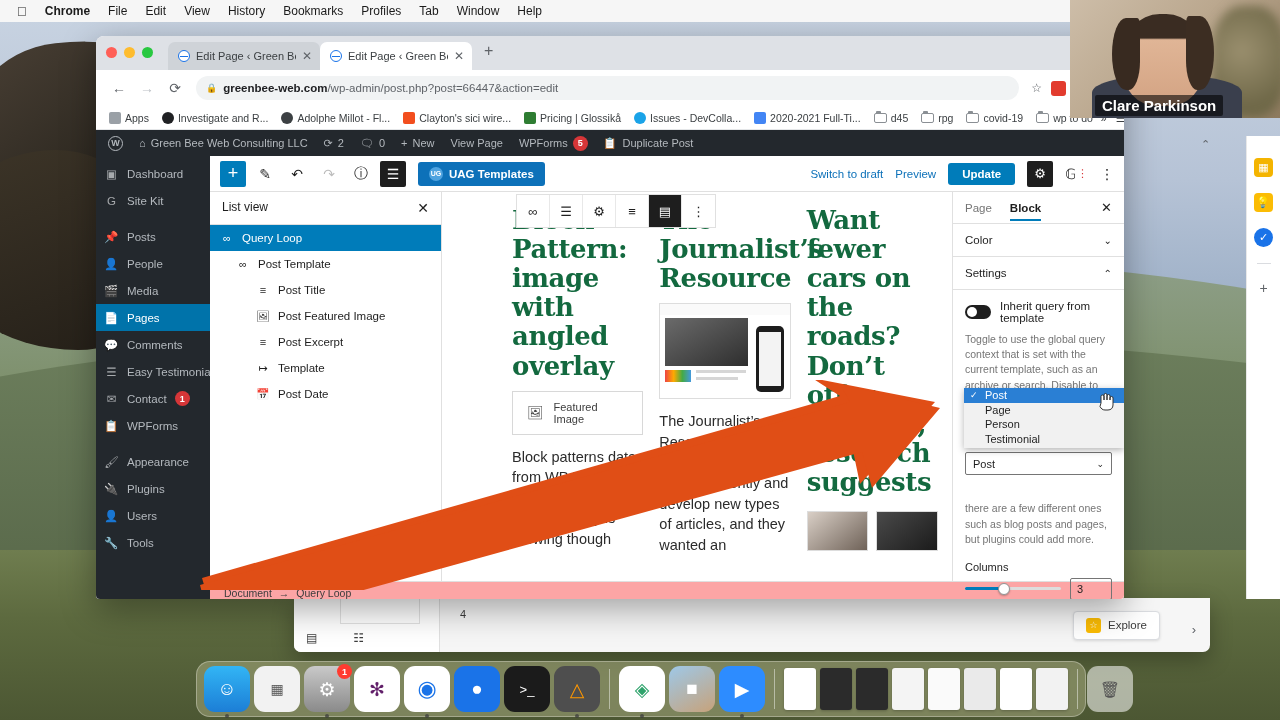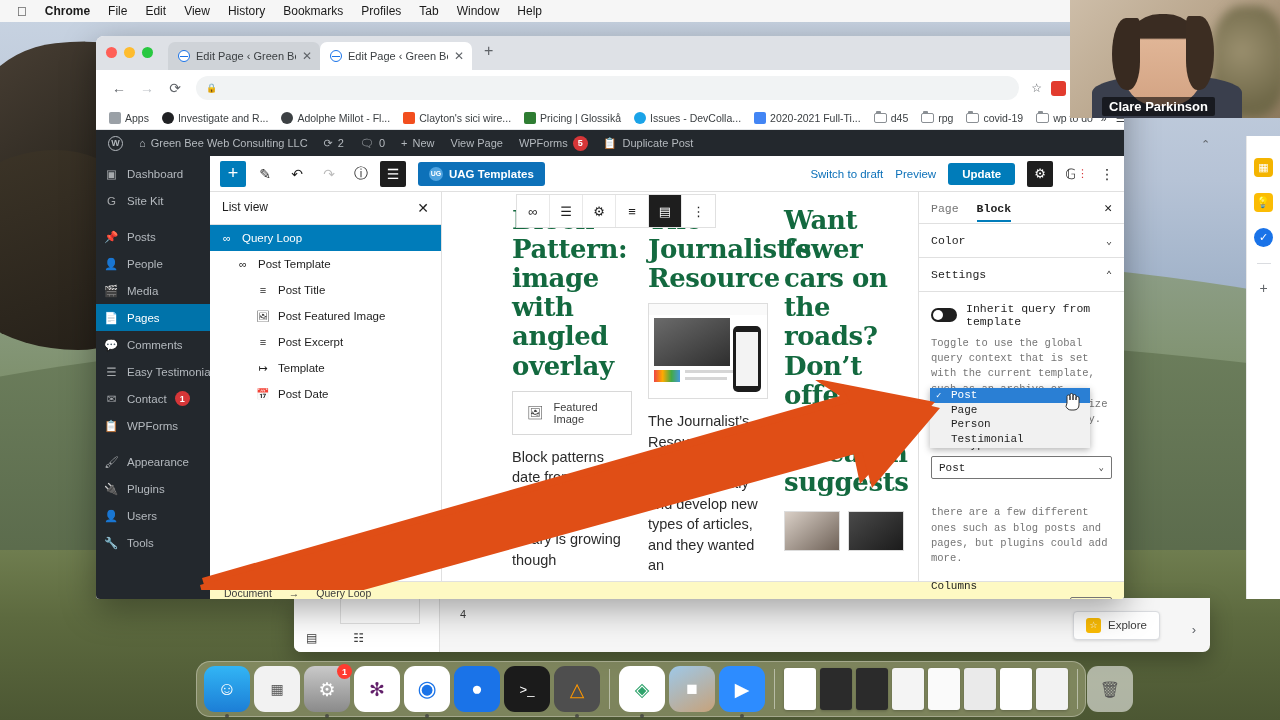--- a/index.html
+++ b/index.html
@@ -142,25 +142,25 @@
   .ptitle{font-family:"DejaVu Serif",serif;font-weight:bold;color:#13693f;font-size:26px;line-height:1.12;
     letter-spacing:-.4px;}
   .pexc{font-size:14.5px;line-height:1.42;color:#2b2b2b;margin-top:12px;}
   .fimg{border:1px solid #d8d8d8;display:inline-flex;align-items:center;gap:10px;padding:9px 14px;
     font-size:11px;color:#3c3c3c;margin-top:10px;}
   .thumb{background:#e9e9e9;border:1px solid #ddd;overflow:hidden;position:relative;}
   .screenshot{width:100%;height:100%;background:
      linear-gradient(180deg,#fafafa 0 12%,#ffffff 12% 100%);position:relative;}
 
   
-  #edfoot{height:22px;border-top:1px solid #e0e0e0;background:#fef9c3;display:flex;align-items:center;
-    padding:0 14px;font-size:10.5px;color:#3c3c3c;gap:17px;}
-
-  
-  #insp{width:206px;border-left:1px solid #e0e0e0;background:#fff;flex:none;position:relative;font-size:11.5px;color:#1e1e1e;font-family:Liberation Mono, monospace;}
+  #edfoot{height:22px;border-top:1px solid #e0e0e0;background:#fca5a5;display:flex;align-items:center;
+    padding:0 14px;font-size:10.5px;color:#3c3c3c;gap:7px;}
+
+  
+  #insp{width:172px;border-left:1px solid #e0e0e0;background:#fff;flex:none;position:relative;font-size:11.5px;color:#1e1e1e;}
   #insptabs{display:flex;align-items:center;border-bottom:1px solid #e0e0e0;padding:0 12px;height:32px;gap:18px;}
   .itab{font-size:11.5px;color:#757575;padding:8px 0 7px 0;}
   .itab.on{color:#1e1e1e;font-weight:bold;box-shadow:inset 0 -2px 0 #007cba;}
   #insptabs .x{margin-left:auto;font-size:13px;color:#1e1e1e;}
   .sect{display:flex;align-items:center;padding:10px 12px;border-bottom:1px solid #e0e0e0;font-size:11.5px;}
   .sect .ch{margin-left:auto;color:#1e1e1e;font-size:10px;}
   .body{padding:10px 12px;}
   .toggle{width:26px;height:14px;border-radius:7px;background:#1e1e1e;position:relative;flex:none;}
   .toggle i{position:absolute;left:2px;top:2px;width:10px;height:10px;border-radius:50%;background:#fff;}
   .helptxt{color:#757575;font-size:10.5px;line-height:1.45;margin-top:8px;}
@@ -196,22 +196,22 @@
   #webcam .plant{position:absolute;right:-6px;top:6px;width:74px;height:112px;
     background:radial-gradient(circle at 40% 40%,#9a8f6e 0%,#6f6848 70%);filter:blur(5px);border-radius:40%;}
   #webcam .head{position:absolute;left:52px;top:14px;width:82px;height:92px;border-radius:46% 46% 42% 42%;
     background:linear-gradient(180deg,#3a2c22 0%,#3a2c22 26%,#e0b596 28%,#d3a383 100%);}
   #webcam .hairL{position:absolute;left:42px;top:18px;width:28px;height:72px;border-radius:50% 10% 40% 50%;
     background:#382a20;}
   #webcam .hairR{position:absolute;left:116px;top:16px;width:28px;height:74px;border-radius:10% 50% 50% 40%;
     background:#3c2d22;}
   #webcam .body{position:absolute;left:22px;bottom:0;width:150px;height:42px;border-radius:40% 40% 0 0;
     background:#3a3f4d;}
-  #webcam .nametag{position:absolute;left:32px;bottom:2px;background:rgba(0,0,0,.58);color:#fff;
-    font-size:13px;font-weight:bold;padding:2px 7px;border-radius:2px;}
+  #webcam .nametag{position:absolute;left:25px;bottom:2px;background:rgba(0,0,0,.58);color:#fff;
+    font-size:15px;font-weight:bold;padding:2px 7px;border-radius:2px;}
 
   
   #backwin{position:absolute;left:294px;top:598px;width:916px;height:54px;background:#f6f6f6;
     border-radius:0 0 7px 7px;box-shadow:0 8px 22px rgba(0,0,0,.28);z-index:15;overflow:hidden;
     display:flex;align-items:center;}
   #backwin .slidepane{width:146px;height:54px;background:#fff;border-right:1px solid #e0e0e0;position:relative;}
   #backwin .pagenum{font-size:11px;color:#3c3c3c;padding-left:20px;align-self:flex-start;margin-top:10px;}
   .explore{margin-left:auto;margin-right:50px;display:flex;align-items:center;gap:7px;background:#fff;
     border:1px solid #dadce0;border-radius:4px;padding:6px 12px;font-size:11.5px;color:#3c3c3c;
     box-shadow:0 1px 3px rgba(0,0,0,.12);}
@@ -287,20 +287,21 @@
     </div>
     <span class="newtab">+</span>
   </div>
 
   <div id="urlbar">
     <span class="navbtn">←</span>
     <span class="navbtn dim">→</span>
     <span class="navbtn">⟳</span>
     <div class="omni">
       <span class="lock">🔒</span>
+      <span><b>greenbee-web.com</b><span>/wp-admin/post.php?post=66447&amp;action=edit</span></span>
     </div>
     <span class="omni-icons">
       <span style="font-size:12px;color:#5f6368">☆</span>
       <span class="ext" style="background:#e23b2e"></span>
       <span class="ext" style="background:#1a73e8;border-radius:50%"></span>
       <span class="ext" style="background:#5f6368;border-radius:3px"></span>
     </span>
   </div>
 
   <div id="bookmarks">

